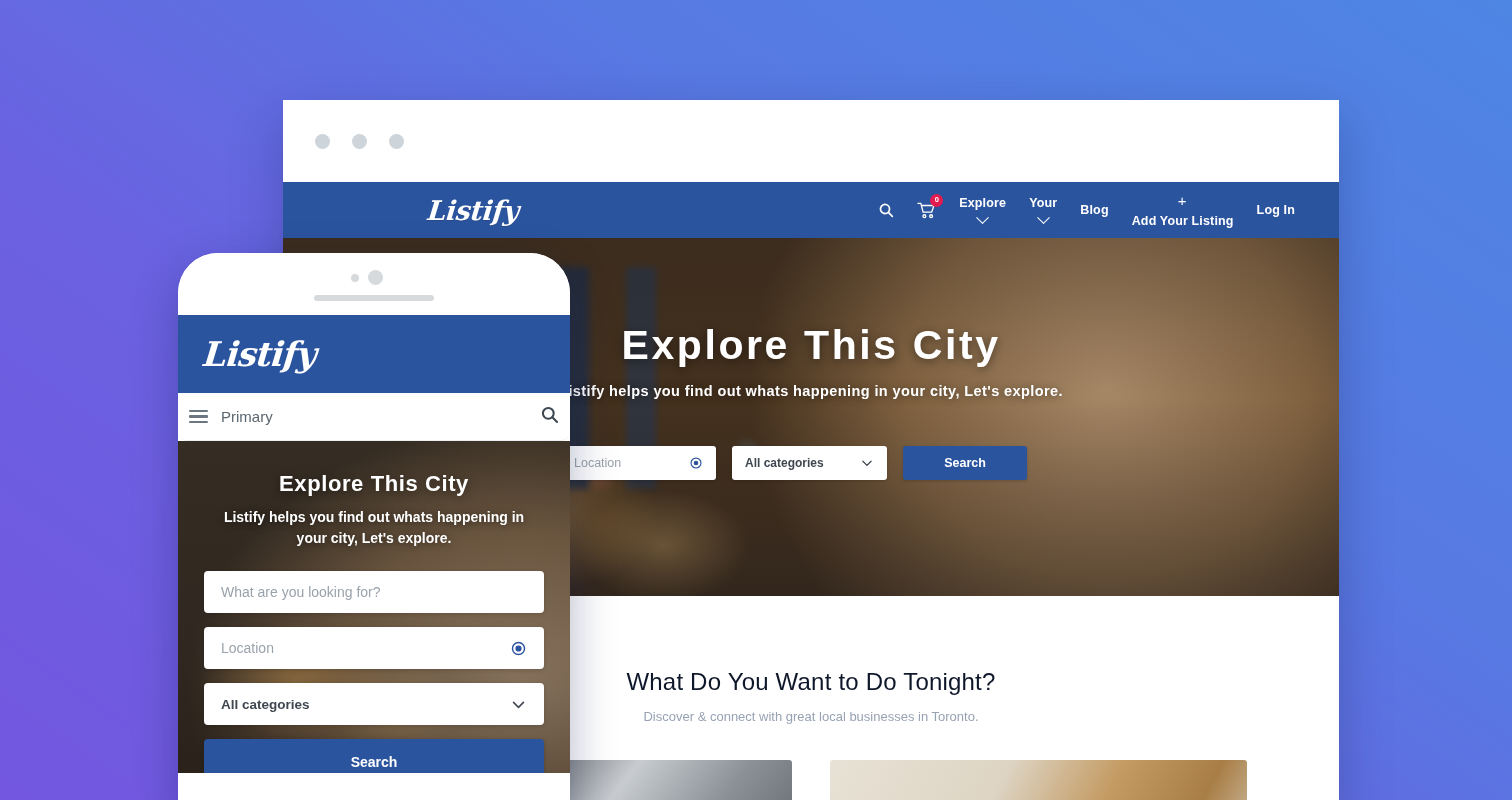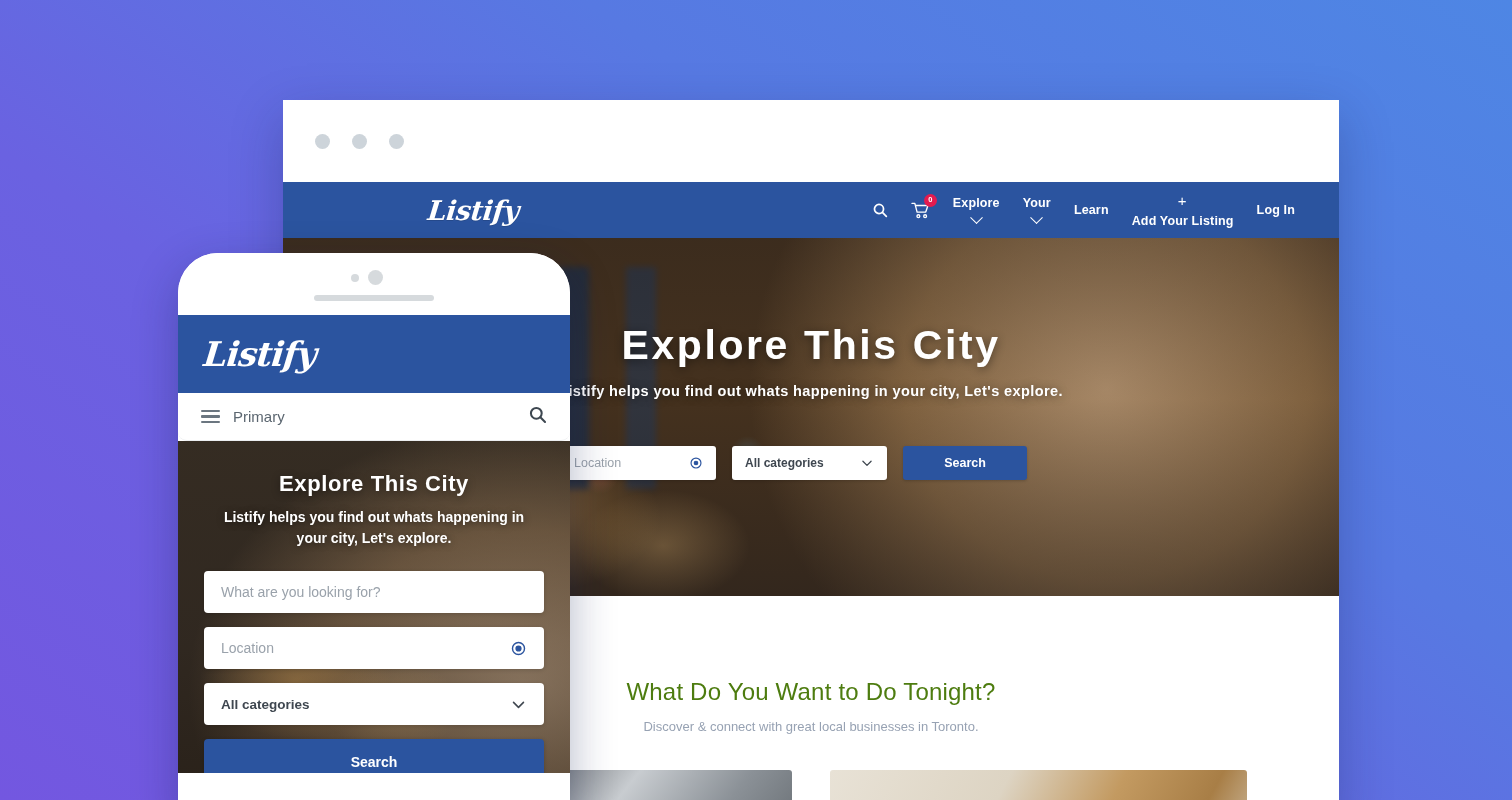--- a/index.html
+++ b/index.html
@@ -125,21 +125,21 @@
   .btn-search {
     flex:0 0 124px; height:34px; border-radius:3px;
     background:#2B549F; color:#fff;
     font-size:12.5px; font-weight:700;
     display:flex; align-items:center; justify-content:center;
     box-shadow:0 1px 3px rgba(0,0,0,.2);
   }
 
   
   .lower { background:#fff; padding-top:72px; text-align:center; }
-  .lower-title { font-size:24px; color:#4d7c0f; font-weight:400; letter-spacing:.2px;margin-top:10px; }
+  .lower-title { font-size:24px; color:#0f172a; font-weight:400; letter-spacing:.2px; }
   .lower-sub { font-size:13px; color:#97a2b3; margin-top:13px; }
   .cards { display:flex; gap:38px; padding:36px 92px 0; }
   .card { flex:1; height:120px; border-radius:3px; }
   .card-a { background:linear-gradient(128deg,#2e3034 0%,#43474c 22%,#c8ccd0 52%,#8b9197 74%,#5b6166 100%); }
   .card-b { background:linear-gradient(118deg,#e8e2d6 0%,#ddd4c3 38%,#c39a61 62%,#a87e46 82%,#d8cdbb 100%); }
 
   
   .phone {
     position:absolute; left:178px; top:253px;
     width:392px; height:560px;
@@ -154,21 +154,21 @@
   .ph-speaker { position:absolute; left:50%; margin-left:-60px; top:42px; width:120px; height:6px; border-radius:3px; background:#d6dadd; }
 
   .ph-nav { height:78px; background:#2B549F; display:flex; align-items:center; padding-left:26px; }
   .ph-logo {
     font-family:"DejaVu Serif", serif; font-style:italic; font-weight:700;
     font-size:34px; color:#fff; letter-spacing:-1px;
     transform:skewX(-6deg);
   }
   .ph-bar {
     height:48px; background:#fff; display:flex; align-items:center;
-    padding:0 23px; border-bottom:1px solid #eceef0;border-radius:9px;
+    padding:0 11px; border-bottom:1px solid #eceef0;border-radius:9px;
   }
   .burger { display:flex; flex-direction:column; gap:3px; }
   .burger i { display:block; width:19px; height:2.6px; background:#6b7680; border-radius:1px; }
   .ph-primary { font-size:15px; color:#5b6670; margin-left:13px; }
   .ph-search-ic { margin-left:auto; }
 
   .ph-hero {
     position:relative; height:332px; overflow:hidden;
     background:
       radial-gradient(ellipse 150px 90px at 30% 72%, rgba(255,186,90,.52), transparent 64%),
@@ -235,21 +235,21 @@
       <span class="nav-link">
         <span>Explore</span>
         <i class="chev"></i>
       </span>
 
       <span class="nav-link">
         <span>Your</span>
         <i class="chev"></i>
       </span>
 
-      <span class="nav-link">Learn</span>
+      <span class="nav-link">Blog</span>
 
       <span class="nav-link">
         <span class="plus">+</span>
         <span>Add Your Listing</span>
       </span>
 
       <span class="nav-link">Log In</span>
     </div>
   </div>
 

